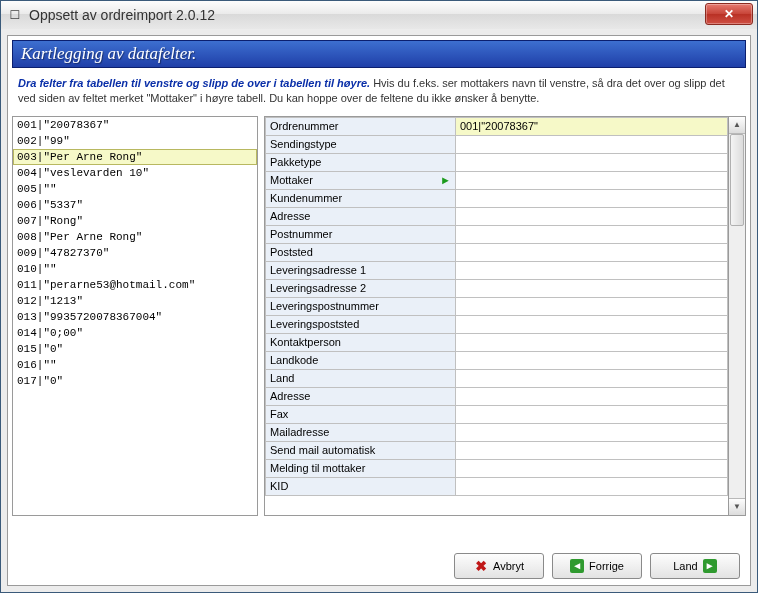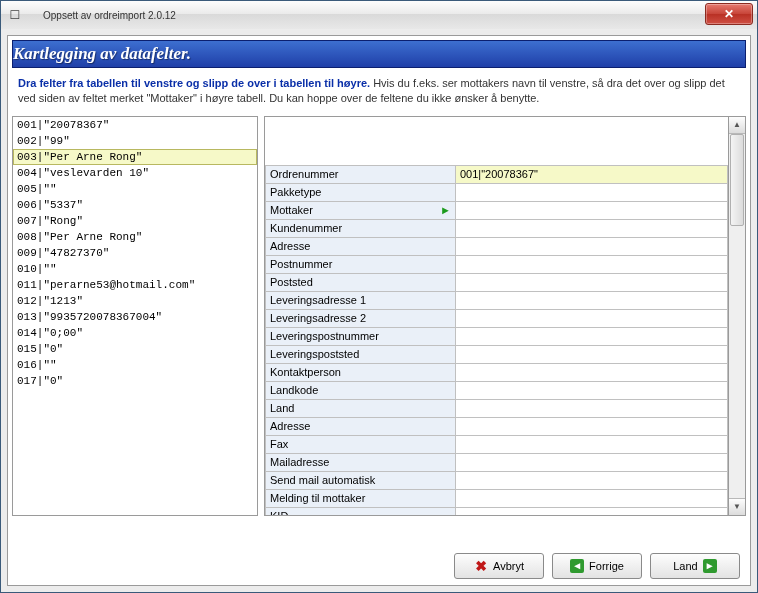--- a/index.html
+++ b/index.html
@@ -1,34 +1,34 @@
 <!DOCTYPE html>
 <html><head>
 <meta charset="utf-8">
 <style>
   html,body{margin:0;padding:0;font-family:Tahoma,Verdana,sans-serif;font-size:11px;background:#7a9ab0;}
   .window{width:758px;height:593px;background:#ececec;border:1px solid #3a5a7a;box-sizing:border-box;position:relative;}
   
   .titlebar{height:28px;background:linear-gradient(to bottom,#fdfdfd 0%,#ebebeb 45%,#d9d9d9 46%,#e8e8e8 100%);border-bottom:1px solid #b5b5b5;display:flex;align-items:center;padding:0 6px;position:relative;}
   .titlebar .icon{width:16px;height:16px;margin-right:6px;display:inline-flex;align-items:center;justify-content:center;color:#444;font-size:12px;}
-  .titlebar .title{color:#333;font-size:10px;margin-left:14px;}
+  .titlebar .title{color:#333;font-size:14px;}
   .closebtn{position:absolute;right:4px;top:2px;width:46px;height:20px;border-radius:3px;background:linear-gradient(to bottom,#e67a6f 0%,#c8463a 48%,#b82f23 49%,#cf4f43 100%);border:1px solid #8a2a20;display:flex;align-items:center;justify-content:center;color:#fff;font-weight:bold;font-size:12px;box-shadow:inset 0 0 0 1px rgba(255,255,255,.3);}
   
   .client{position:absolute;top:28px;left:0;right:0;bottom:0;background:#ececec;padding:6px;box-sizing:border-box;}
   .panel{background:#fff;border:1px solid #9a9a9a;box-sizing:border-box;height:100%;padding:4px;display:flex;flex-direction:column;}
-  .bluehead{height:26px;background:linear-gradient(to bottom,#3d6fd0 0%,#1f3fa8 100%);border:1px solid #0b1f6f;display:flex;align-items:center;padding:0 0;color:#fff;font-size:17px;font-weight:bold;font-style:italic;font-family:"Times New Roman",serif;text-shadow:1px 1px 1px rgba(0,0,0,.4);}
+  .bluehead{height:26px;background:linear-gradient(to bottom,#3d6fd0 0%,#1f3fa8 100%);border:1px solid #0b1f6f;display:flex;align-items:center;padding:0 8px;color:#fff;font-size:17px;font-weight:normal;font-style:italic;font-family:"Times New Roman",serif;text-shadow:1px 1px 1px rgba(0,0,0,.4);}
   .instr{padding:8px 6px 10px 6px;font-size:11px;color:#333;line-height:1.35;}
-  .instr b{color:#0a2fa8;font-weight:bold;}
+  .instr b{color:#0a2fa8;font-weight:bold;font-style:italic;}
   .mid{flex:1;display:flex;gap:6px;min-height:0;}
   .leftlist{flex:0 0 246px;border:1px solid #9a9a9a;height:400px;overflow:auto;background:#fff;box-sizing:border-box;}
   .leftlist .row{padding:2px 4px;font-family:"Courier New",monospace;font-size:11px;white-space:nowrap;cursor:default;}
   .leftlist .row.sel{background:#f6f9c8;border:1px solid #b8b860;padding:1px 3px;}
   .rightwrap{flex:1;display:flex;height:400px;box-sizing:border-box;}
   .grid{flex:1;border:1px solid #9a9a9a;overflow:auto;background:#fff;}
-  .grid table{width:100%;border-collapse:collapse;table-layout:fixed;margin-top:48px;}
+  .grid table{width:100%;border-collapse:collapse;table-layout:fixed;}
   .grid col.c1{width:190px;}
   .grid td{border:1px solid #c0c0c0;height:17px;padding:0 4px;font-size:11px;vertical-align:middle;white-space:nowrap;overflow:hidden;}
   .grid td.label{background:#eaf0f8;}
   .grid td.value{background:#fff;}
   .grid tr.yel td.value{background:#f6f9c8;}
   .grid td.label .marker{float:right;color:#1c9b1c;font-weight:bold;}
   .vscroll{width:16px;border:1px solid #9a9a9a;border-left:none;background:#efefef;display:flex;flex-direction:column;}
   .vscroll .arr{height:16px;background:linear-gradient(to bottom,#fdfdfd,#dcdcdc);border-bottom:1px solid #b8b8b8;display:flex;align-items:center;justify-content:center;font-size:8px;color:#555;}
   .vscroll .arr.last{border-bottom:none;border-top:1px solid #b8b8b8;}
   .vscroll .track{flex:1;background:#efefef;position:relative;}
@@ -87,20 +87,24 @@
               <colgroup>
                   <col class="c1">
                   <col>
                 </colgroup>
               <tbody id="gridbody">
                   <tr class="yel">
                     <td class="label">Ordrenummer</td>
                     <td class="value">001|"20078367"</td>
                   </tr>
                   <tr>
+                    <td class="label">Sendingstype</td>
+                    <td class="value"></td>
+                  </tr>
+                  <tr>
                     <td class="label">Pakketype</td>
                     <td class="value"></td>
                   </tr>
                   <tr>
                     <td class="label">Mottaker<span class="marker">►</span></td>
                     <td class="value"></td>
                   </tr>
                   <tr>
                     <td class="label">Kundenummer</td>
                     <td class="value"></td>

